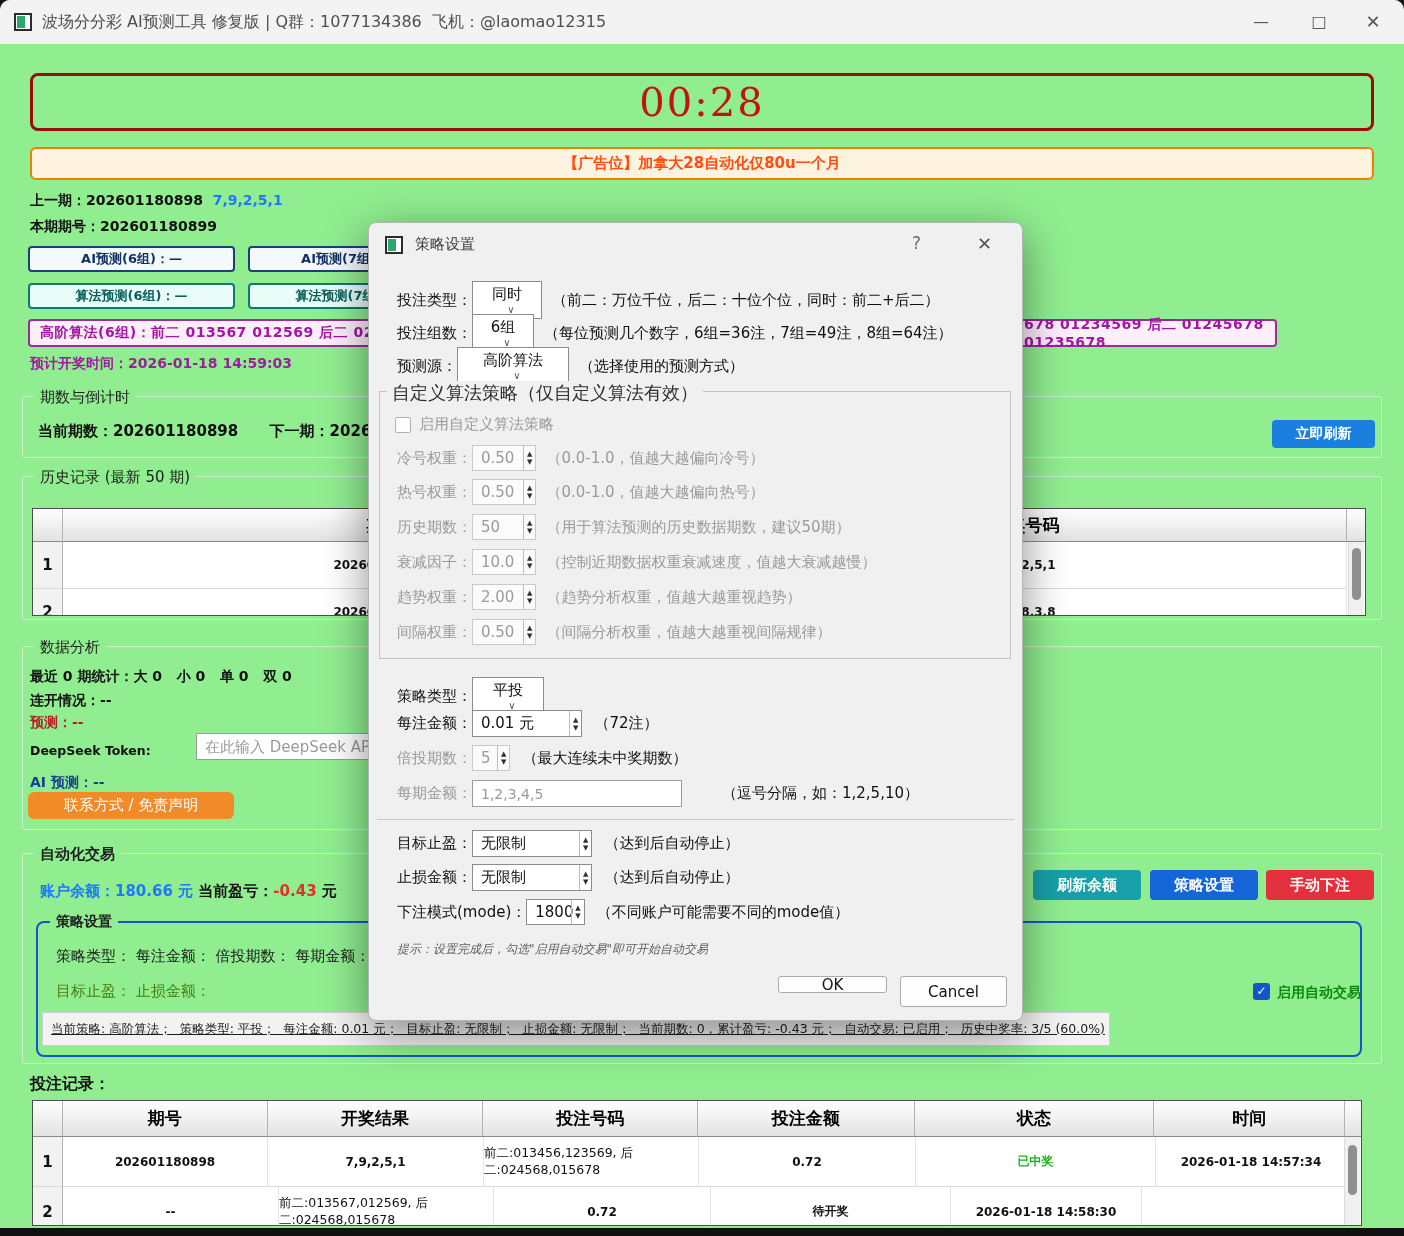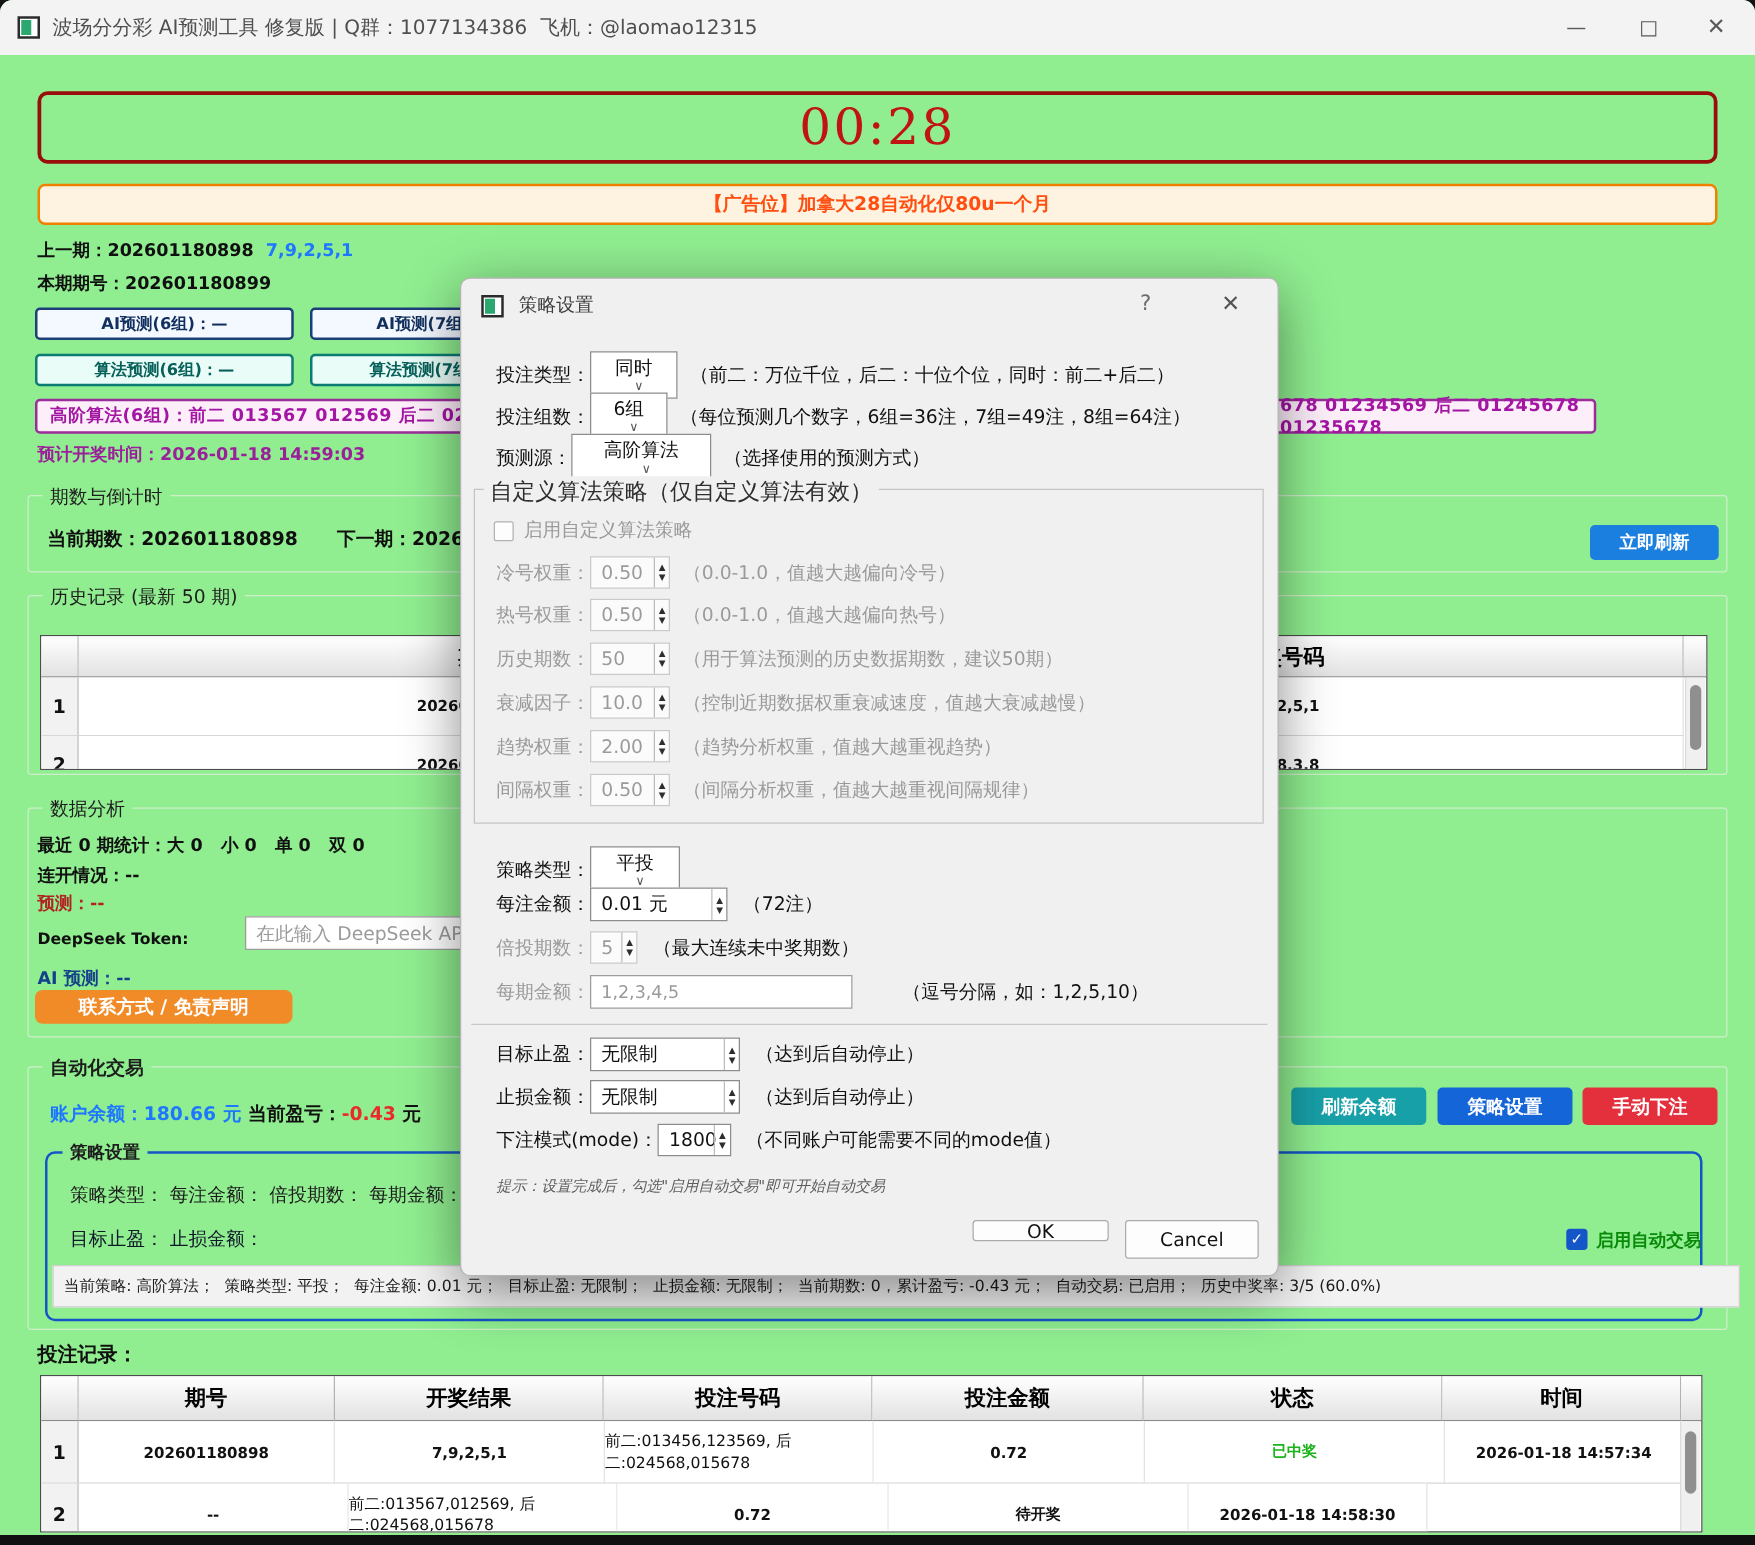--- a/index.html
+++ b/index.html
@@ -40,21 +40,21 @@
          font-weight:bold;font-size:17px;color:#000;display:flex;align-items:center;justify-content:center;}
   .bcell{border-right:1px solid #e3e3e3;border-bottom:1px solid #d8d8d8;display:flex;align-items:center;justify-content:center;
          font-size:12px;font-weight:bold;color:#111;background:#fff;}
   .ncell{background:#f2f2f2;border-right:1px solid #b3b3b3;font-size:15px;}
   .sbar{position:absolute;right:1px;width:16px;background:#f0f0f0;border-left:1px solid #dcdcdc;}
   .sthumb{position:absolute;left:3px;width:9px;border-radius:5px;background:#8f8f8f;}
   
   .an{font-size:14px;font-weight:bold;color:#101010;}
   .inp{background:#fff;border:1px solid #9c9c9c;font-size:15px;color:#222;padding:0 8px;}
   .inp::placeholder{color:#9a9a9a;}
-  .orangebtn{background:#f08b28;color:#fff;border:none;border-radius:6px;font-size:15px;font-weight:bold;
+  .orangebtn{background:#f08b28;color:#fff;border:none;border-radius:6px;font-size:15px;font-weight:normal;
              display:flex;align-items:center;justify-content:center;cursor:pointer;}
   .actbtn{color:#fff;border:none;border-radius:4px;font-size:15px;font-weight:bold;display:flex;align-items:center;justify-content:center;cursor:pointer;}
   .statusbar{background:#f2f2f2;border:1px solid #cfcfcf;font-size:12.5px;color:#1c1c1c;line-height:32px;padding-left:8px;overflow:hidden;}
   .chk{width:17px;height:17px;border-radius:3px;background:#1456c8;color:#fff;font-size:12px;line-height:17px;text-align:center;}
   
   .modal{left:368px;top:178px;width:655px;height:799px;background:#f0f0f0;border:1px solid #b5b5b5;border-radius:8px;
          box-shadow:0 12px 45px rgba(0,0,0,.45);}
   .mrow{position:absolute;left:28px;display:flex;align-items:center;white-space:pre;font-size:15px;color:#101010;}
   .combo{display:inline-flex;align-items:center;justify-content:flex-start;background:#fff;border:1px solid #8c8c8c;
          padding:3px 7px;font-size:15px;color:#111;flex-direction:column;}
@@ -150,24 +150,24 @@
     <div class="abs grp" style="left:22px;top:809px;width:1360px;height:211px;"></div>
     <span class="gtitle bold" style="left:34px;top:801px;font-size:15px;">自动化交易</span>
     <div class="abs" style="left:40px;top:838px;font-size:15px;font-weight:bold;"><span style="color:#1e78ff;">账户余额：180.66 元</span>  <span style="color:#111;">当前盈亏：</span><span style="color:#e82c2c;">-0.43</span><span style="color:#111;" class="pre"> 元</span></div>
     <button class="abs actbtn" style="left:1033px;top:826px;width:108px;height:30px;background:#18a0a8;">刷新余额</button>
     <button class="abs actbtn" style="left:1150px;top:826px;width:108px;height:30px;background:#1465d8;">策略设置</button>
     <button class="abs actbtn" style="left:1266px;top:826px;width:108px;height:30px;background:#e4303c;">手动下注</button>
 
     <div class="abs" style="left:36px;top:877px;width:1326px;height:136px;border:2px solid #1456c8;border-radius:8px;"></div>
     <span class="gtitle bold" style="left:50px;top:869px;font-size:14px;">策略设置</span>
     <div class="abs pre" style="left:56px;top:903px;font-size:15px;color:#1c1c1c;">策略类型： 每注金额： 倍投期数： 每期金额：</div>
-    <div class="abs pre" style="left:56px;top:938px;font-size:15px;color:#0f172a;">目标止盈： 止损金额：</div>
+    <div class="abs pre" style="left:56px;top:938px;font-size:15px;color:#4d7c0f;">目标止盈： 止损金额：</div>
     <div class="abs chk" style="left:1253px;top:939px;">✓</div>
     <div class="abs" style="left:1277px;top:940px;font-size:14px;font-weight:bold;color:#0a8a0a;">启用自动交易</div>
-    <div class="abs statusbar pre" style="left:42px;top:968px;width:1350px;height:34px;">当前策略: 高阶算法；  策略类型: 平投；  每注金额: 0.01 元；  目标止盈: 无限制；  止损金额: 无限制；  当前期数: 0，累计盈亏: -0.43 元；  自动交易: 已启用；  历史中奖率: 3/5 (60.0%)</div>
+    <div class="abs statusbar pre" style="left:42px;top:968px;width:1068px;height:34px;text-decoration:underline;">当前策略: 高阶算法；  策略类型: 平投；  每注金额: 0.01 元；  目标止盈: 无限制；  止损金额: 无限制；  当前期数: 0，累计盈亏: -0.43 元；  自动交易: 已启用；  历史中奖率: 3/5 (60.0%)</div>
 
     <div class="abs bold" style="left:30px;top:1030px;font-size:16px;color:#101010;">投注记录：</div>
     <div class="abs tbl" style="left:32px;top:1056px;width:1330px;height:126px;">
       <div class="trow">
         <div class="hcell" style="width:30px;height:36px;"></div>
         <div class="hcell" style="width:205px;height:36px;">期号</div>
         <div class="hcell" style="width:216px;height:36px;">开奖结果</div>
         <div class="hcell" style="width:215px;height:36px;">投注号码</div>
         <div class="hcell" style="width:217px;height:36px;">投注金额</div>
         <div class="hcell" style="width:240px;height:36px;">状态</div>

